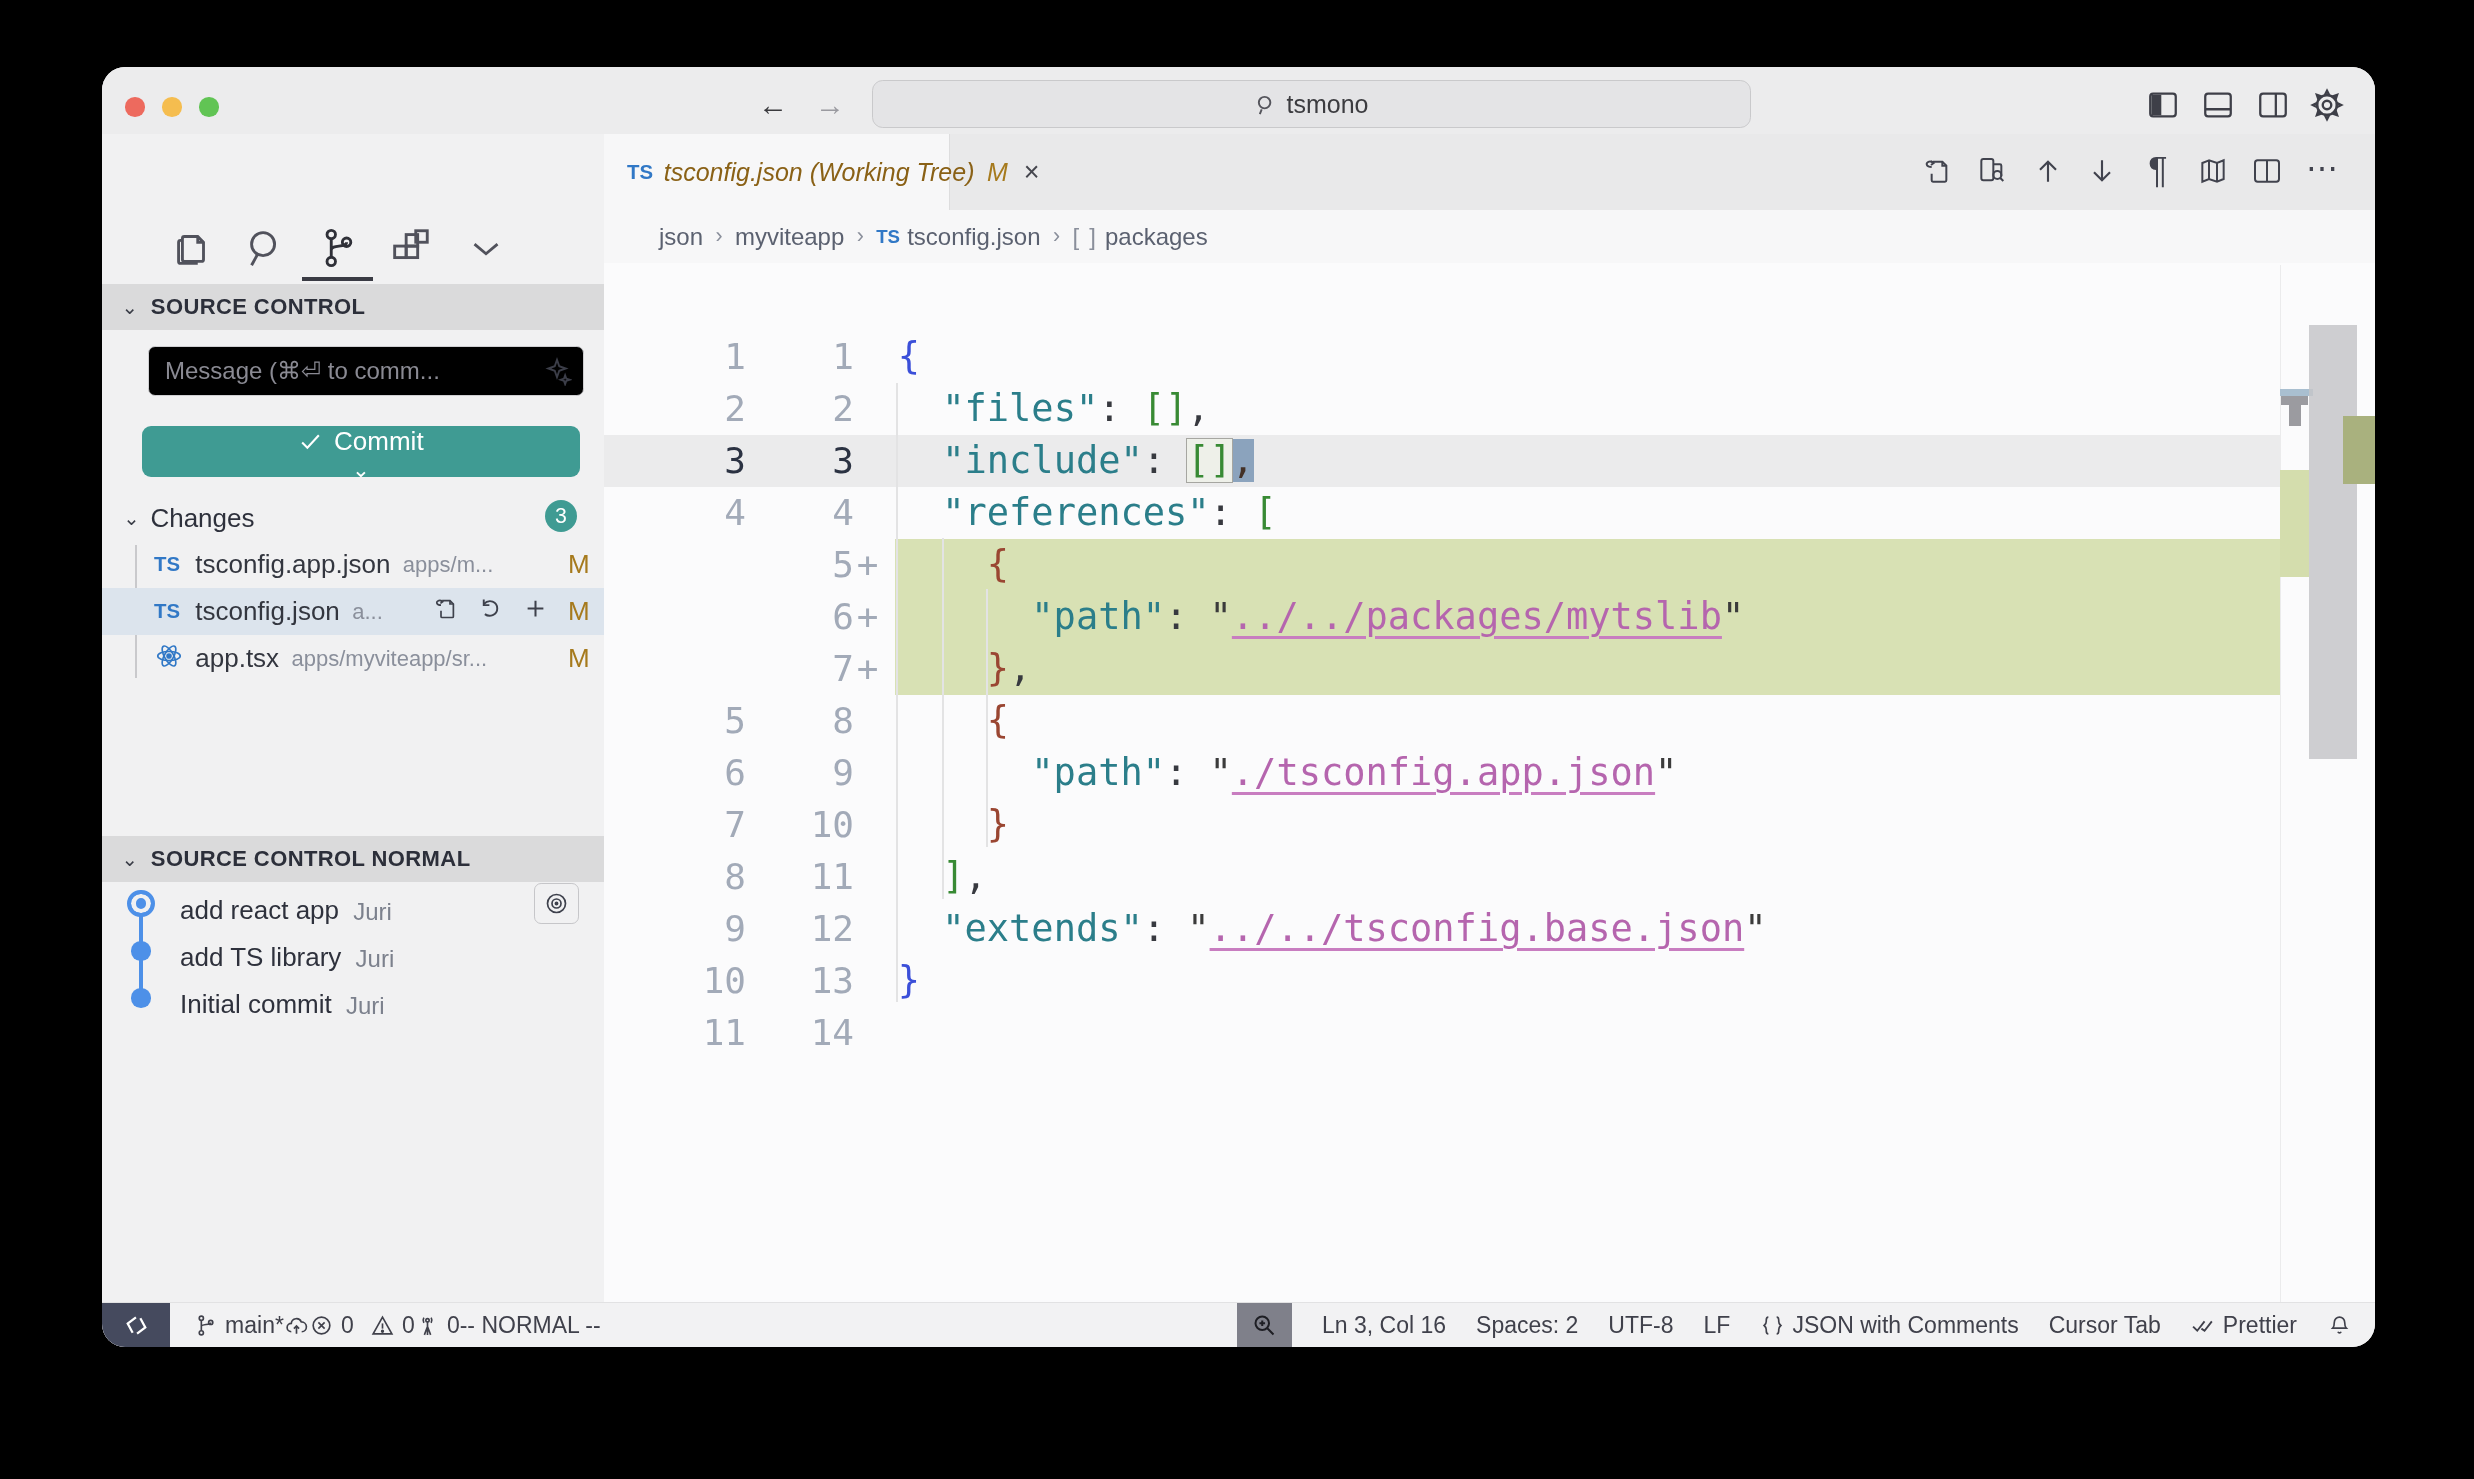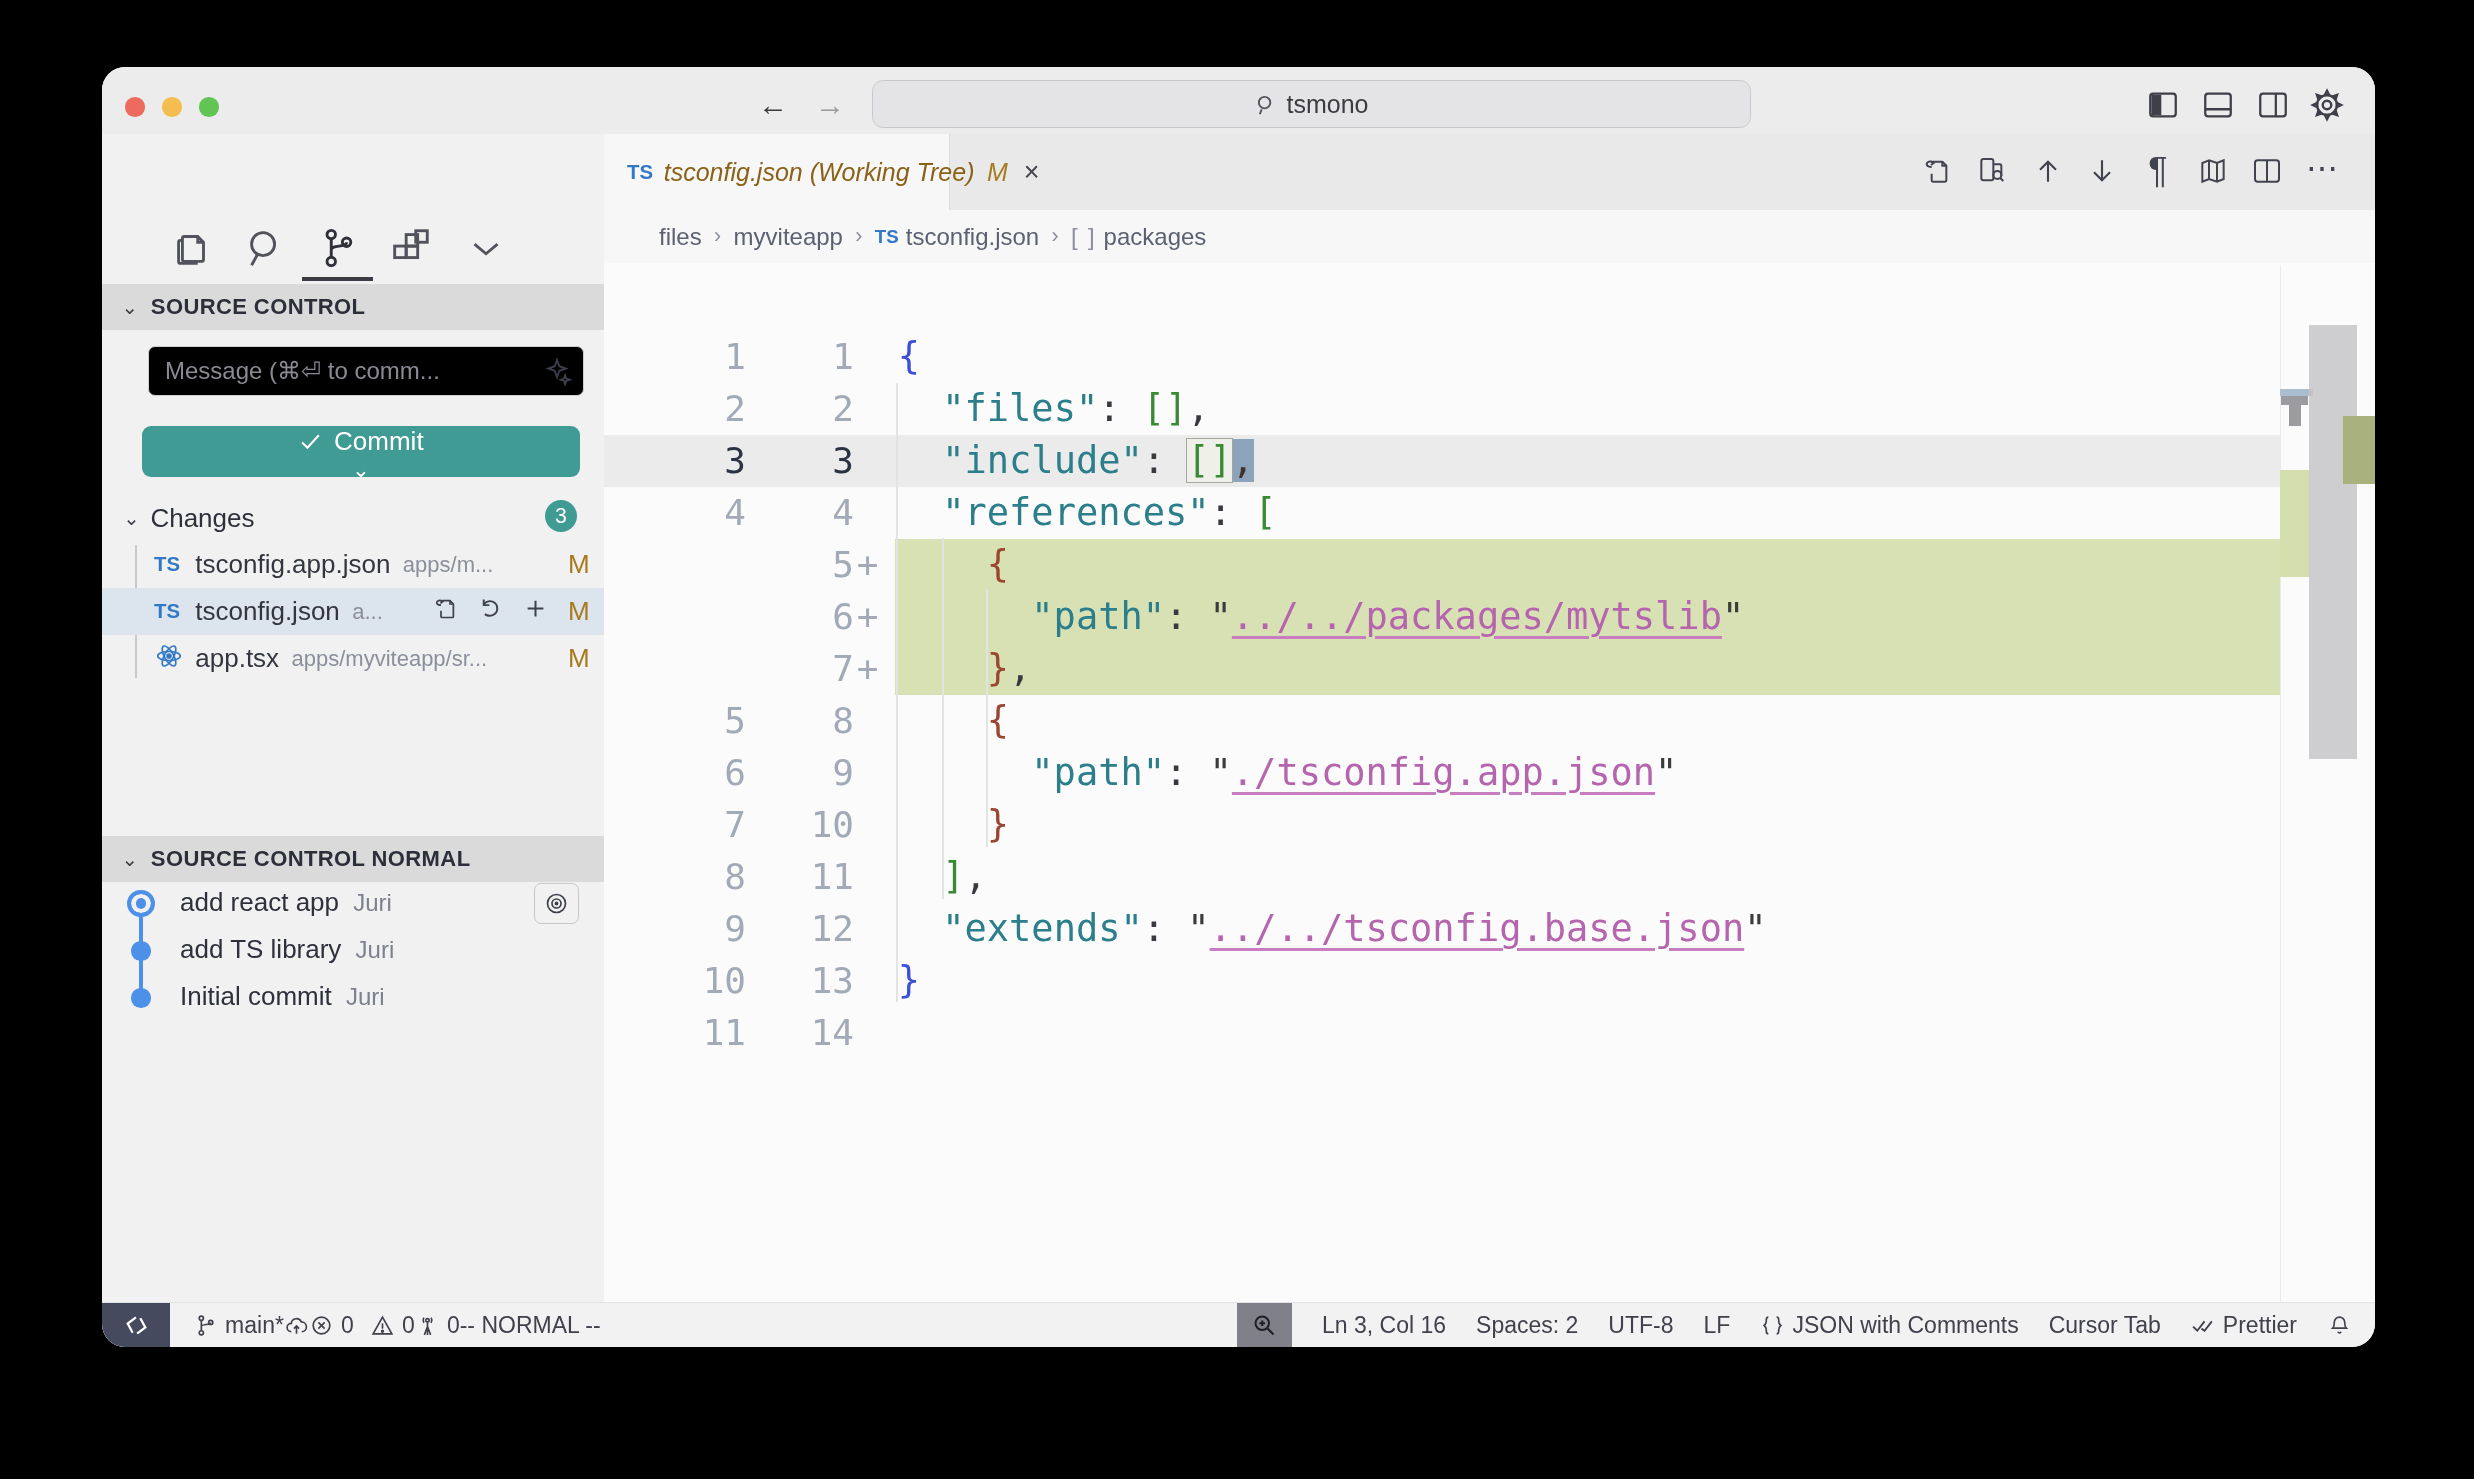--- a/index.html
+++ b/index.html
@@ -44,21 +44,21 @@
   .chg-row{height:47px;display:flex;align-items:center;font-size:26px;color:#33363f;position:relative;}
   .chg-row.sel{background:#dce4ed;}
   .chg-row .fic{width:36px;margin-left:52px;flex:none;font-size:20.4px;font-weight:bold;color:#3178c6;}
   .chg-row .nm{margin-left:5.3px;white-space:nowrap;}
   .chg-row .pth{margin-left:12.4px;color:#8a8f9b;font-size:22px;white-space:nowrap;overflow:hidden;flex:1;}
   .chg-row .acts{display:flex;gap:18px;margin-right:12.4px;color:#3e414c;}
   .chg-row .acts svg{width:27px;height:27px;}
   .chg-row .m{width:36px;text-align:center;color:#a67a1d;font-size:26px;margin-right:7.1px;flex:none;}
   
   #graph-list{position:absolute;left:0;top:745px;width:100%;}
-  .g-row{height:47px;display:flex;align-items:center;position:relative;font-size:26px;color:#2e313c;}
+  .g-row{height:47px;display:flex;align-items:flex-end;position:relative;font-size:26px;color:#2e313c;}
   .g-row .dotcol{width:78px;flex:none;position:relative;height:100%;}
   .g-line{position:absolute;left:37px;top:0;bottom:0;width:3.6px;background:#4d90e8;}
   .g-dot{position:absolute;left:29px;top:15px;width:19.6px;height:19.6px;border-radius:50%;background:#4d90e8;}
   .g-dot.head{left:25px;top:10.7px;width:19.6px;height:19.6px;border:4.4px solid #4d90e8;background:#4d90e8;
     box-shadow:0 0 0 3.6px #f1f1f2 inset;}
   .g-dot.head::after{content:"";position:absolute;inset:2.7px;border-radius:50%;background:#4d90e8;border:2.7px solid #f1f1f2;}
   .g-row .au{margin-left:14.2px;color:#7c818d;font-size:24px;}
   #g-target{position:absolute;right:25px;top:3.6px;width:43px;height:39px;border:0.9px solid #c6c6c9;border-radius:7.1px;
     display:flex;align-items:center;justify-content:center;color:#3e414c;}
   
@@ -351,21 +351,21 @@
       <div class="edicon" style="left:1647px">
         <svg viewBox="0 0 24 24" fill="none" stroke="currentColor" stroke-width="1.5">
             <rect x="3" y="4" width="18" height="16" rx="2"></rect>
             <line x1="12" y1="4" x2="12" y2="20"></line>
           </svg>
       </div>
       <div class="edicon" style="left:1702px;font-size:32px;line-height:27px;text-align:center">⋯</div>
     </div>
 
     <div id="breadcrumb" style="padding-left: 55px;">
-        <span>files</span>
+        <span>json</span>
         <span class="sep">›</span>
         <span>myviteapp</span>
         <span class="sep">›</span>
         <span class="fic">TS</span>
         <span>tsconfig.json</span>
         <span class="sep">›</span>
         <span class="sym">[ ]</span>
         <span>packages</span>
       </div>
 

